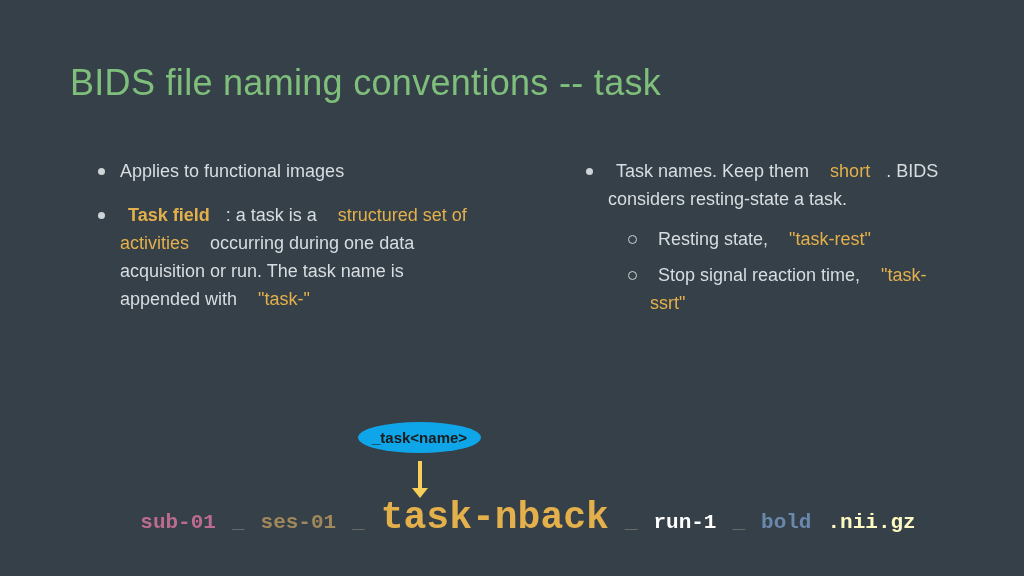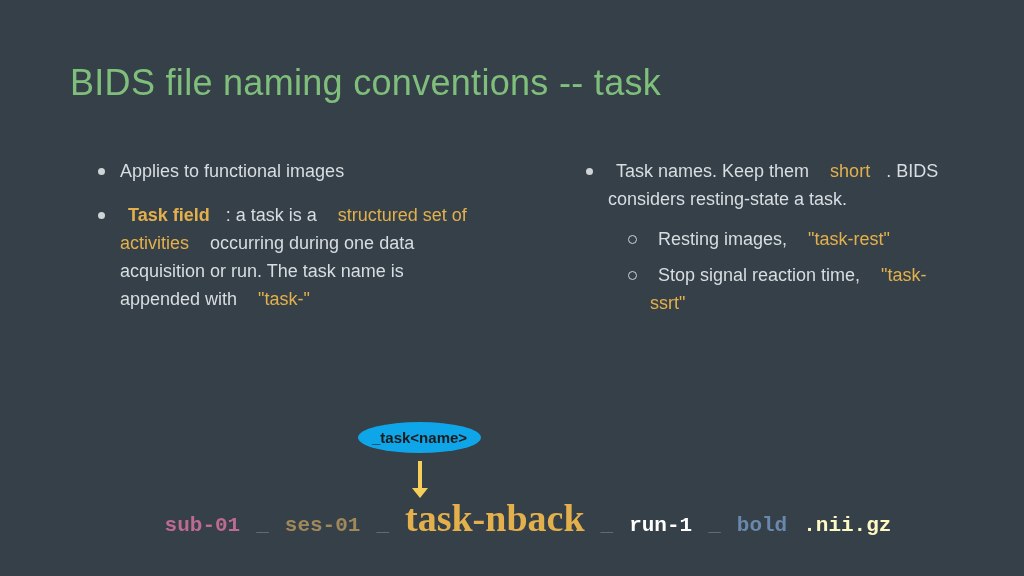--- a/index.html
+++ b/index.html
@@ -106,21 +106,21 @@
     left: 0;
     right: 0;
     top: 472px;
     text-align: center;
     font-family: "Courier New", Consolas, monospace;
     font-size: 21px;
     font-weight: bold;
   }
   .sub   { color: #bd6b8e; }
   .ses   { color: #a1885b; }
-  .task  { color: #e4b04b; font-size: 38px; font-family: Liberation Serif, serif; }
+  .task  { color: #e4b04b; font-size: 38px; }
   .run   { color: #ffffff; }
   .bold_ { color: #6a88ab; }
   .ext   { color: #fef9c3; }
   .us    { color: #6a6a6a; }
 </style>
 </head>
 <body>
 
 <h1 class="title">BIDS file naming conventions -- task</h1>
 
@@ -132,21 +132,21 @@
         <span class="gold-b">Task field</span><span>: a task is a </span><span class="gold">structured set of activities</span><span> occurring during one data acquisition or run. The task name is appended with </span><span class="gold">"task-"</span>
       </li>
     </ul>
   </div>
   <div class="col">
     <ul class="outer">
       <li>
         <span>Task names. Keep them </span><span class="gold">short</span><span>. BIDS considers resting-state a task.</span>
         <ul class="inner">
           <li>
-            <span>Resting images, </span><span class="gold">"task-rest"</span>
+            <span>Resting state, </span><span class="gold">"task-rest"</span>
           </li>
           <li>
             <span>Stop signal reaction time, </span><span class="gold">"task-ssrt"</span>
           </li>
         </ul>
       </li>
     </ul>
   </div>
 </div>
 

